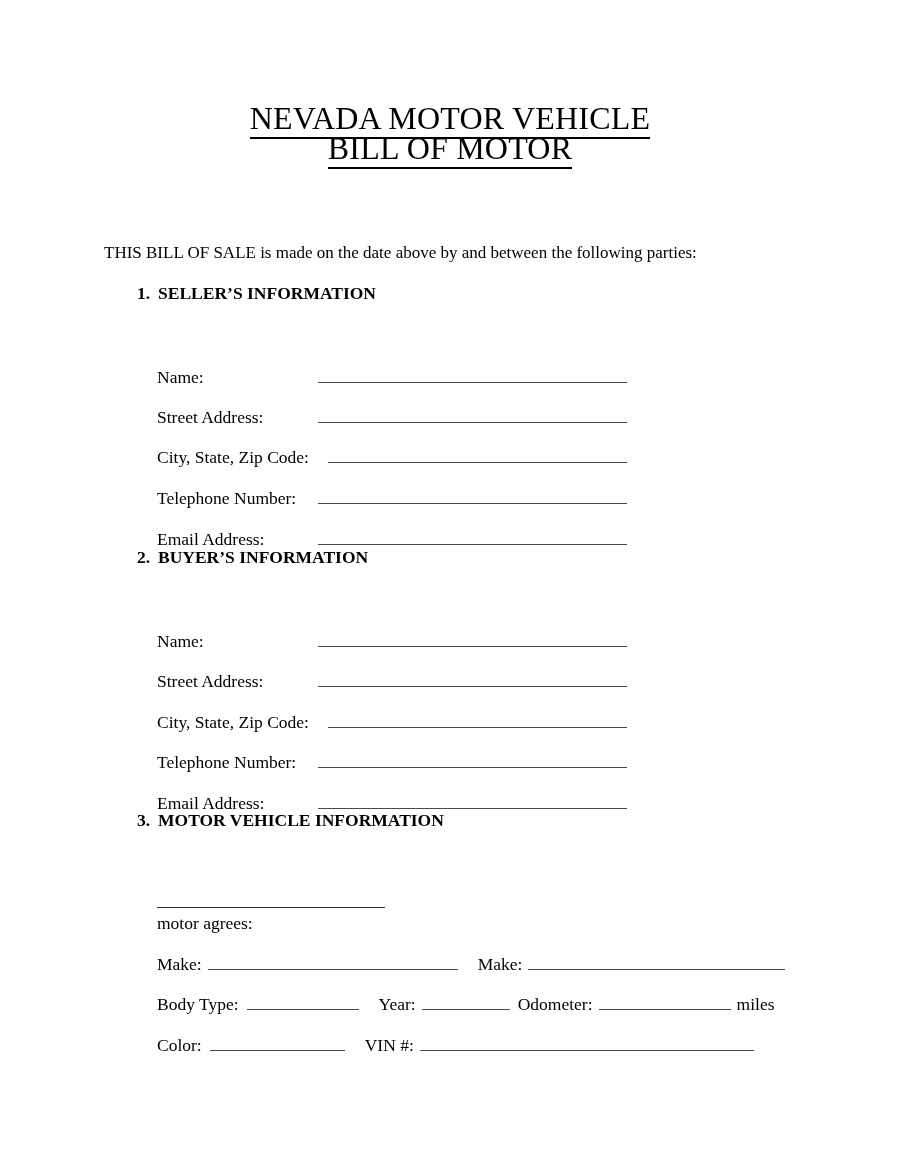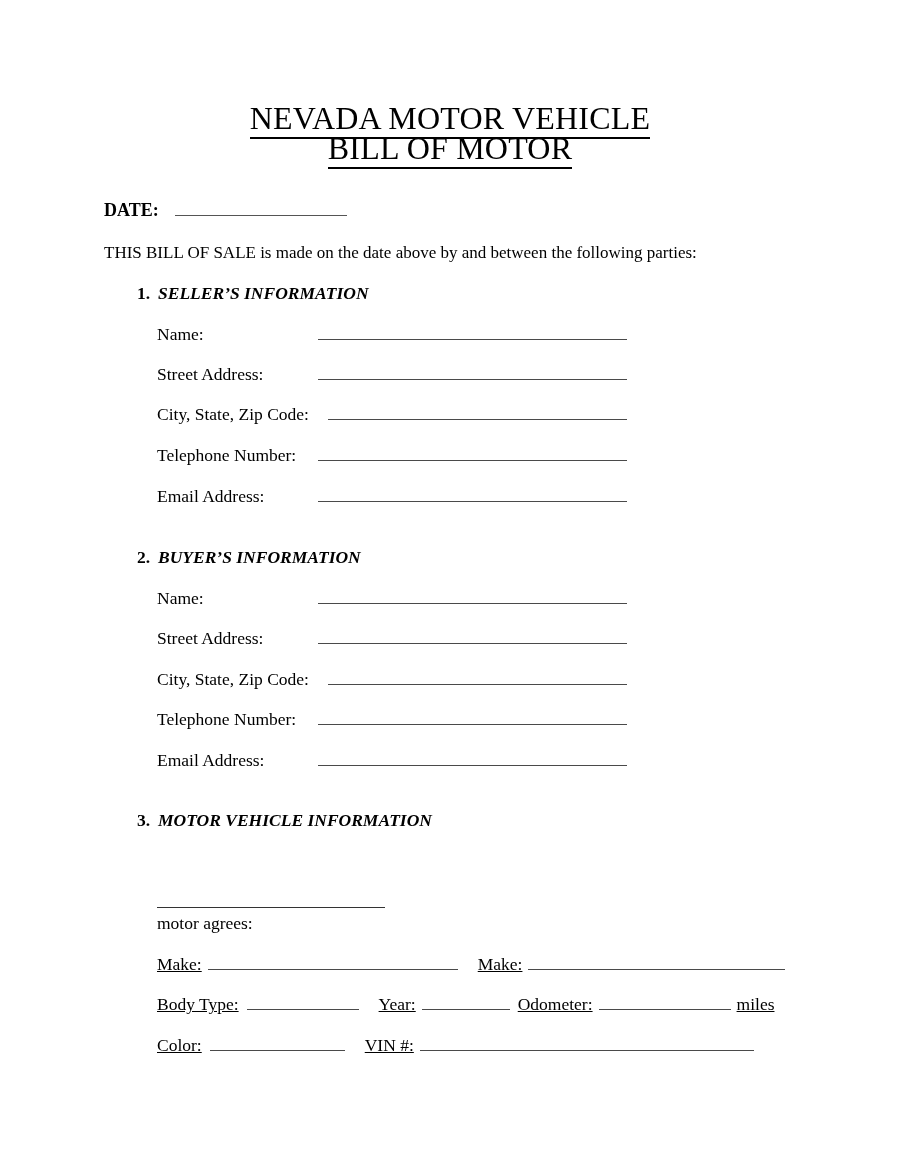--- a/index.html
+++ b/index.html
@@ -79,32 +79,32 @@
     left: 137px;
     font-weight: bold;
     font-size: 17.5px;
     display: flex;
     white-space: nowrap;
   }
   .section-num {
     width: 21px;
     display: inline-block;
   }
-  .section-title { display: inline-block; font-style: italic; }
+  .section-title { display: inline-block; }
 
   
   .field-row {
     position: absolute;
     left: 157px;
     font-size: 17.5px;
     display: flex;
     align-items: baseline;
     white-space: nowrap;
   }
-  .field-label { display: inline-block; }
+  .field-label { display: inline-block; margin-top: 43px; }
   .blank {
     display: inline-block;
     border-bottom: 1px solid #4a4a4a;
     height: 14px;
   }
 
   
   .s3-line {
     position: absolute;
     left: 157px;
@@ -127,39 +127,34 @@
   }
 
   
   .veh-row {
     position: absolute;
     left: 157px;
     font-size: 17.5px;
     display: flex;
     align-items: baseline;
     white-space: nowrap;
-    text-decoration: underline;
   }
   .veh-row .lbl { display: inline-block; }
   .gap-sm { display: inline-block; width: 20px; }
 </style>
 </head>
 <body>
 
 <div class="page">
 
   <div class="title-block">
     <div class="title-line"><span class="u">NEVADA MOTOR VEHICLE</span></div>
     <div class="title-line"><span class="u">BILL OF MOTOR</span></div>
   </div>
 
-  <div class="date-row">
-    <span class="date-label">DATE:</span>
-    <span class="date-blank"></span>
-  </div>
 
   <div class="intro">THIS BILL OF SALE is made on the date above by and between the following parties:</div>
 
   <div class="section-head" style="top:283px">
     <span class="section-num">1.</span>
     <span class="section-title">SELLER’S INFORMATION</span>
   </div>
 
   <div class="field-row" style="top:324px">
     <span class="field-label" style="width:161px">Name:</span>

